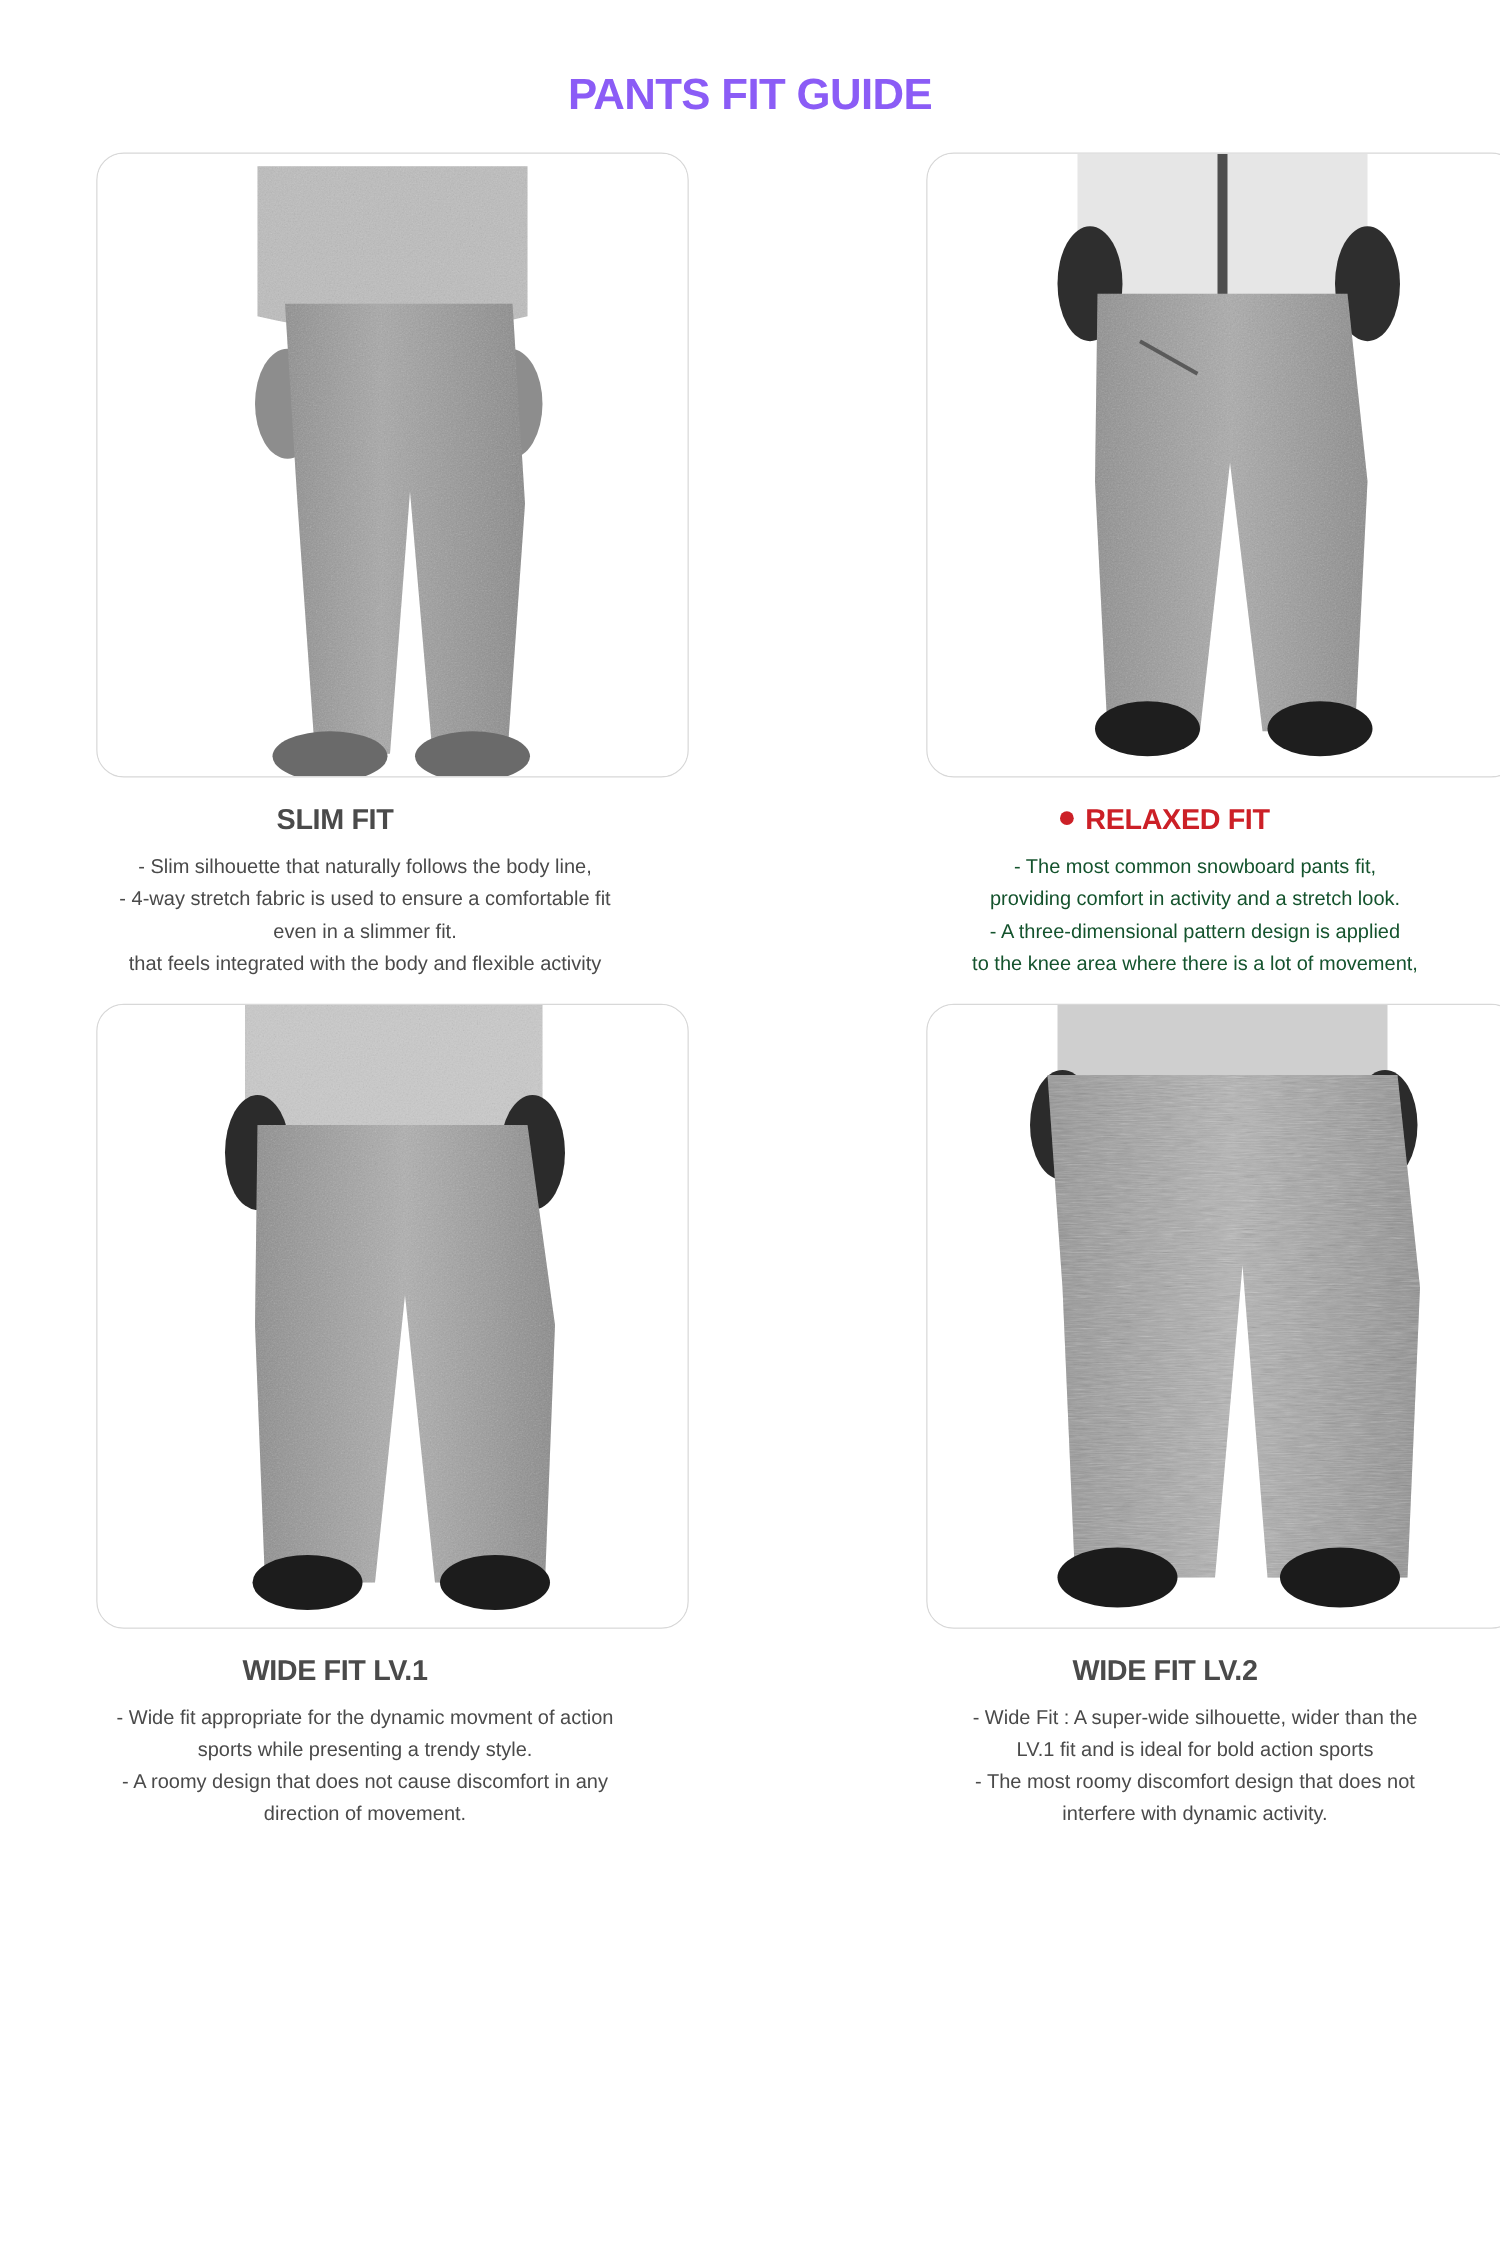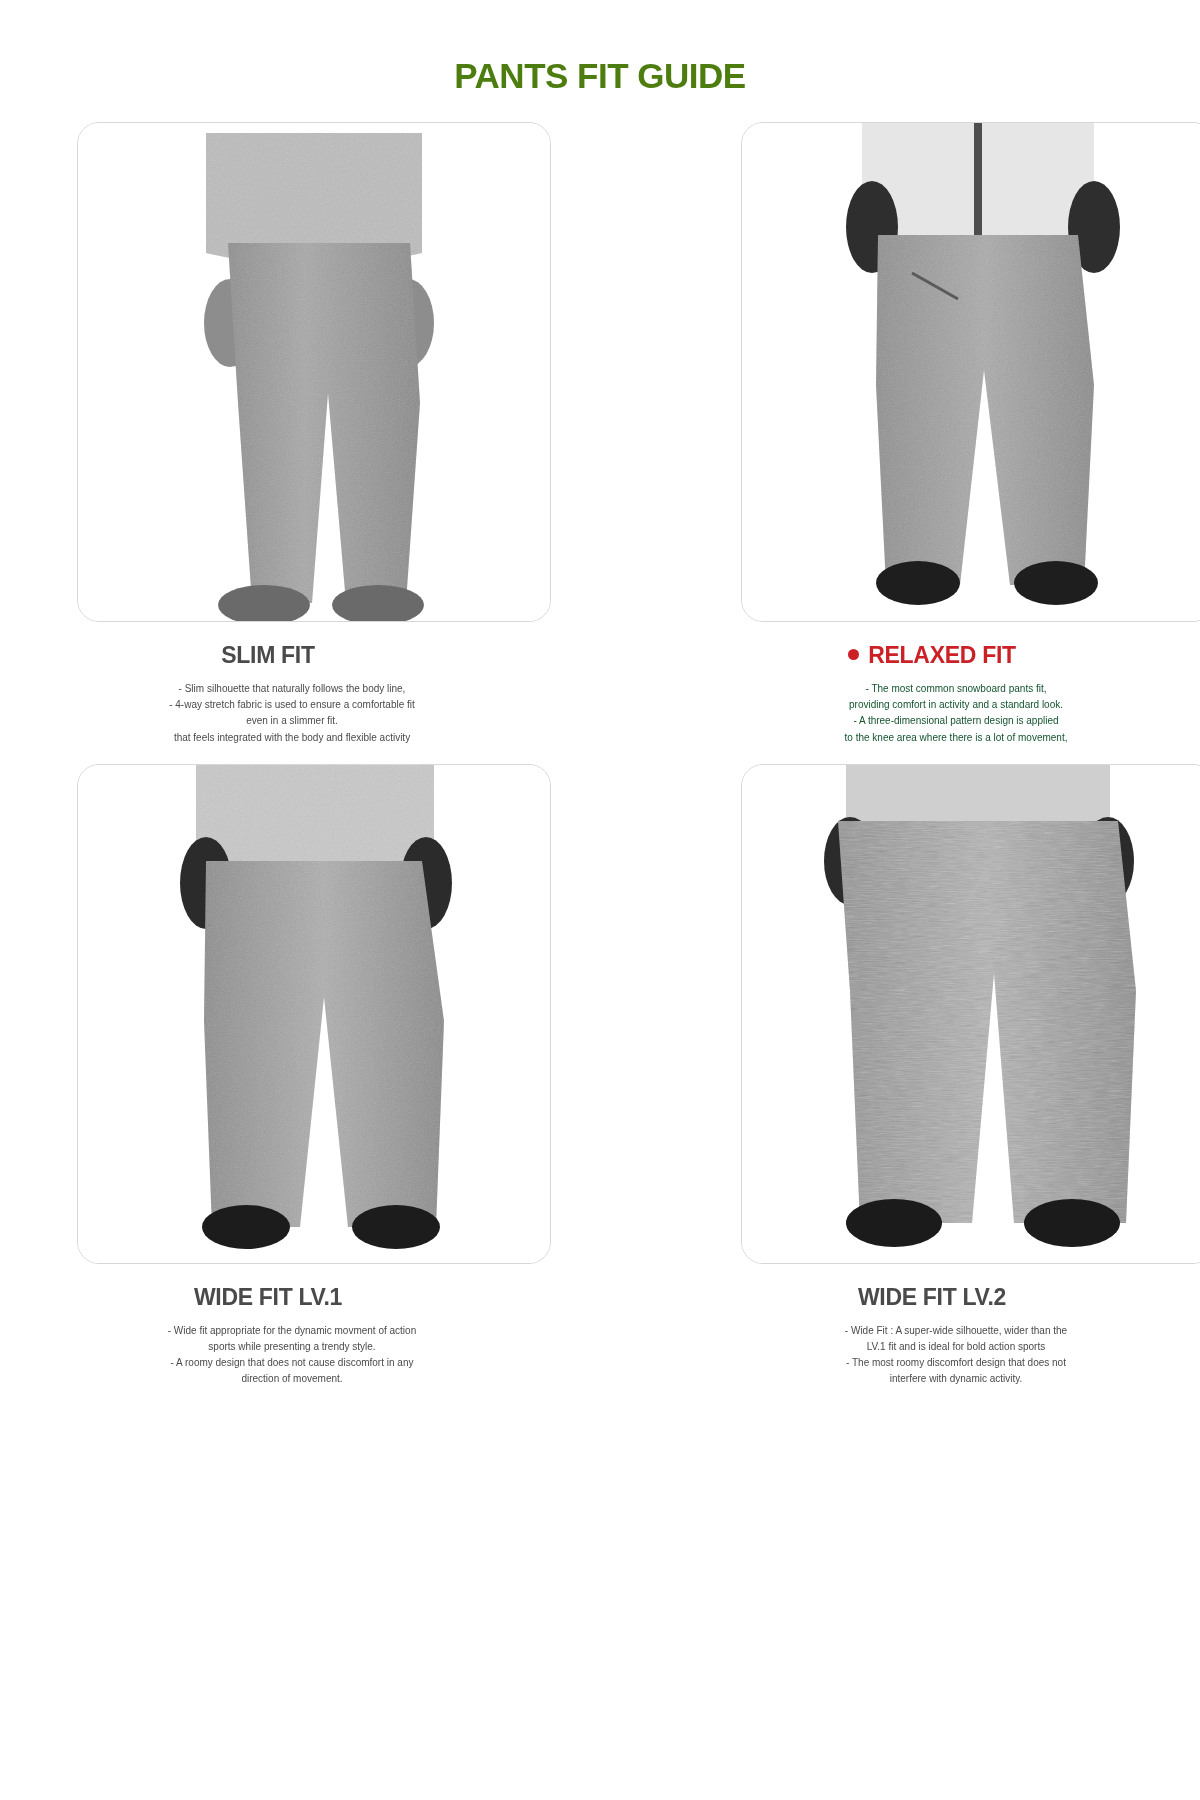--- a/index.html
+++ b/index.html
@@ -18,21 +18,21 @@
     width: 1046px;
     margin: 0 auto;
     padding: 0;
     position: relative;
   }
   .page-title {
     text-align: center;
     font-size: 35px;
     font-weight: bold;
     letter-spacing: -0.5px;
-    color: #4d7c0f;
+    color: #8b5cf6;
     margin: 56px 0 26px 0;
   }
   .grid {
     display: flex;
     flex-wrap: wrap;
     justify-content: space-between;
   }
   .card {
     width: 382px;
     margin-bottom: 18px;
@@ -73,21 +73,21 @@
     border-radius: 50%;
     background: #cc2027;
     margin-right: 9px;
     vertical-align: middle;
     position: relative;
     top: -2px;
   }
   .desc {
     margin: 12px auto 0 auto;
     width: 430px;
-    font-size: 10px;
+    font-size: 16px;
     line-height: 1.62;
     color: #4a4a4a;
     text-align: center;
   }
   .desc.highlight {
     color: #14532d;
   }
   .desc p {
     margin: 0;
   }
@@ -178,21 +178,21 @@
           <ellipse cx="176" cy="460" rx="42" ry="22" fill="#1e1e1e"></ellipse>
           <ellipse cx="314" cy="460" rx="42" ry="22" fill="#1e1e1e"></ellipse>
         </svg>
       </div>
       <div class="caption">
         <div class="fit-name highlight">
           <span class="bullet-dot"></span><span>RELAXED FIT</span>
         </div>
         <div class="desc highlight">
           <p>- The most common snowboard pants fit,</p>
-          <p>providing comfort in activity and a standard look.</p>
+          <p>providing comfort in activity and a stretch look.</p>
           <p>- A three-dimensional pattern design is applied</p>
           <p>to the knee area where there is a lot of movement,</p>
         </div>
       </div>
     </div>
 
     <div class="card">
       <div class="photo">
         <svg viewBox="0 0 472 498" xmlns="http://www.w3.org/2000/svg" aria-hidden="true">
           <defs>

